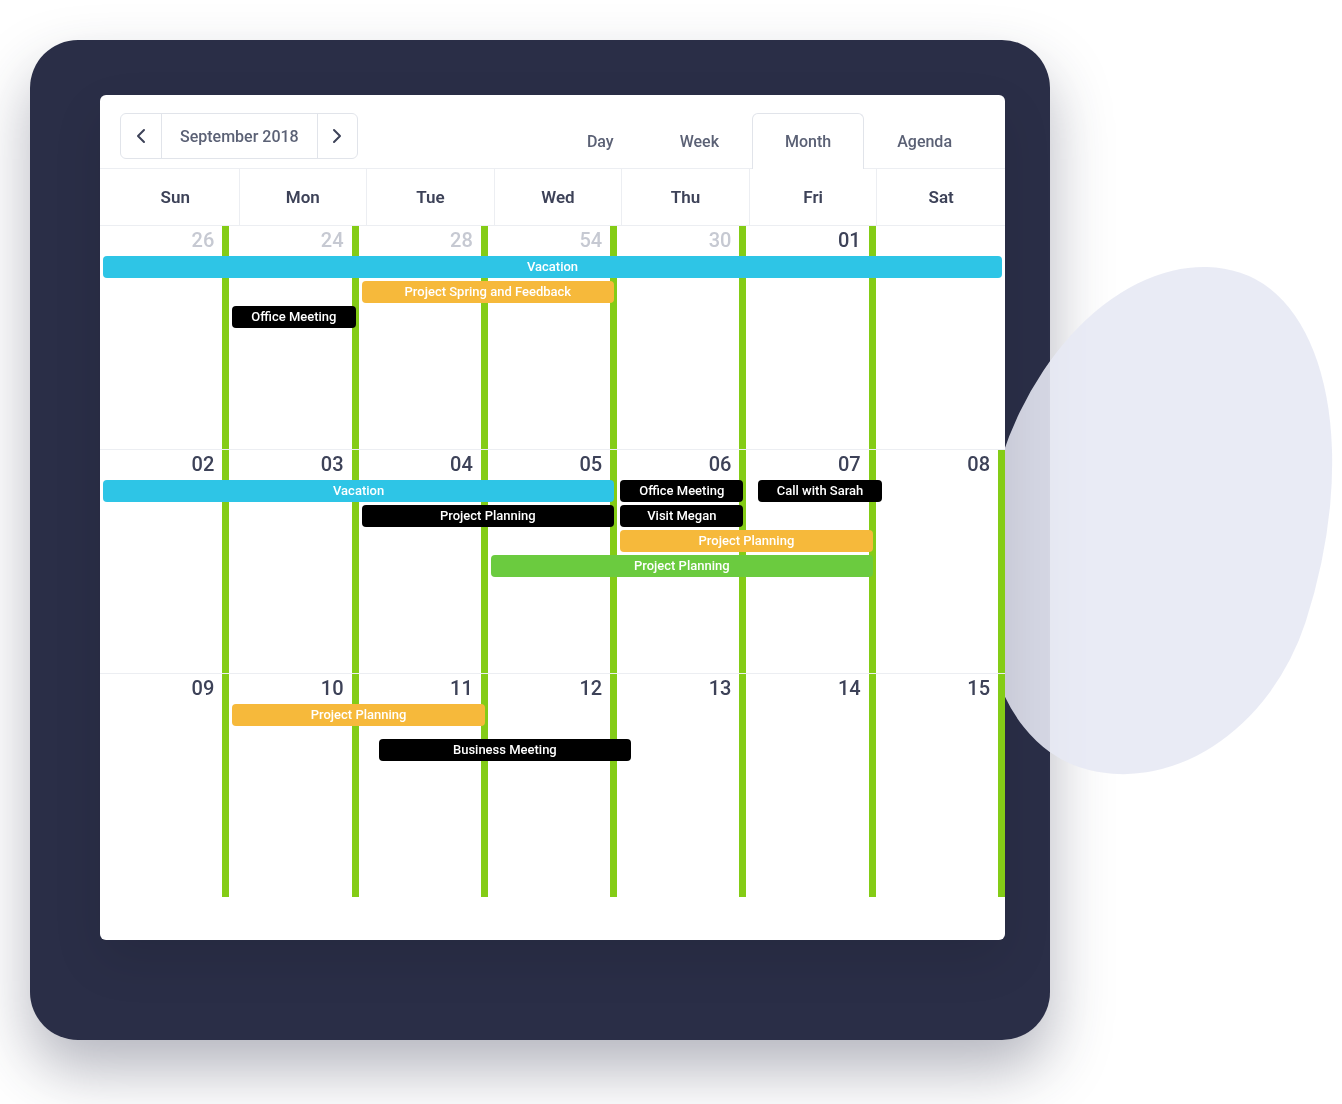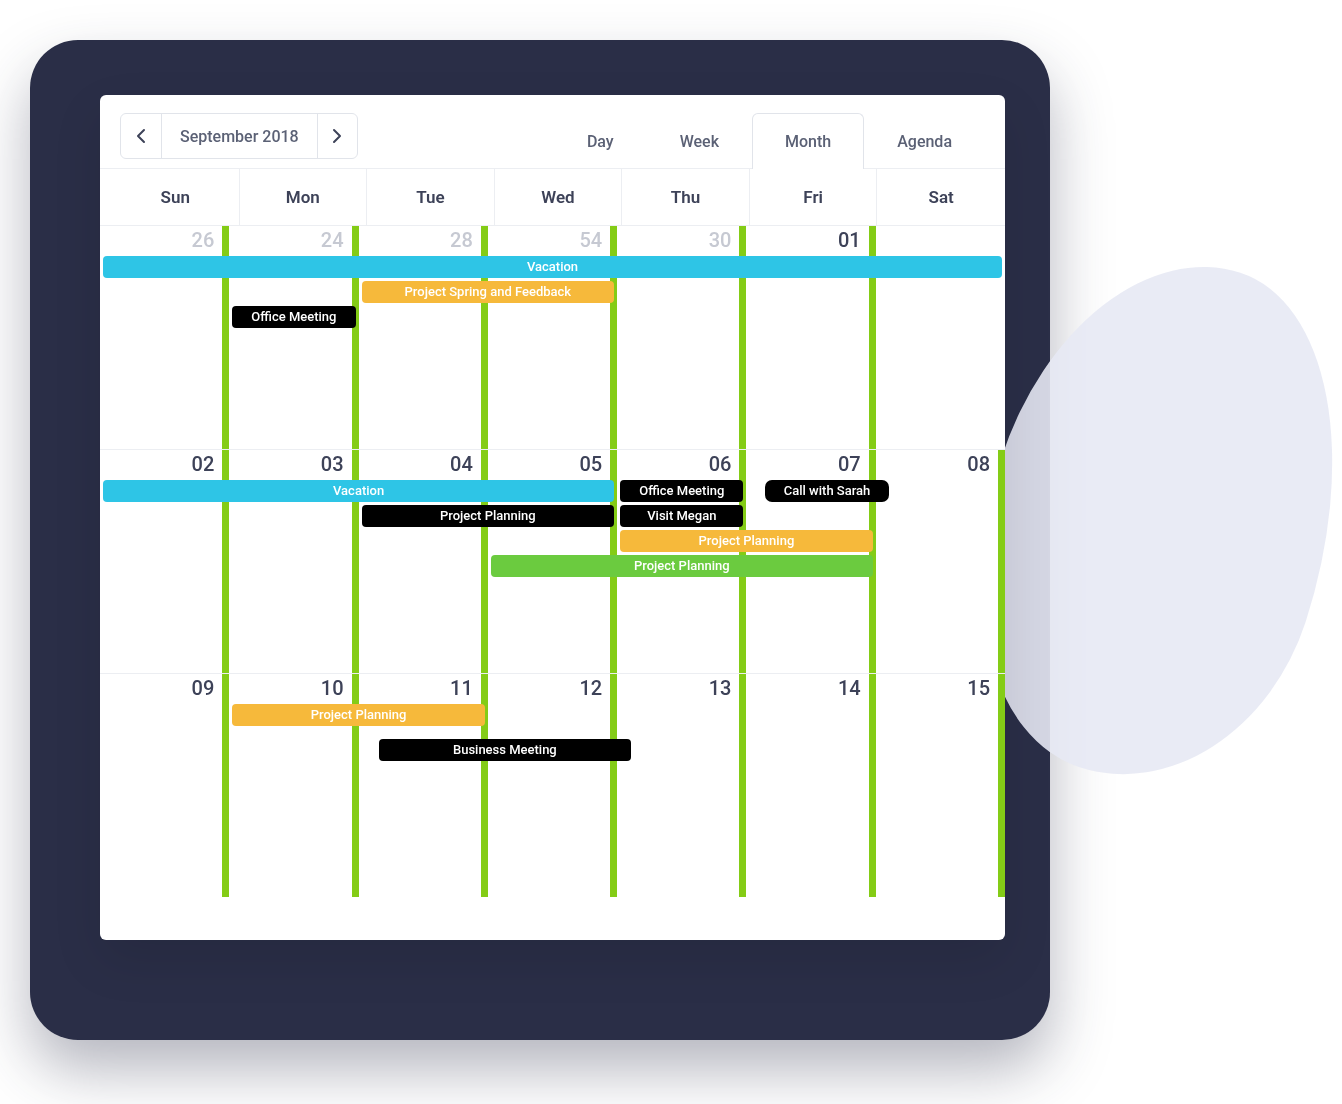--- a/index.html
+++ b/index.html
@@ -304,21 +304,21 @@
           <div class="day-cell">
             <div class="day-num">08</div>
           </div>
           <div class="events">
             <div class="event cyan" style="left: 0%; width: calc(57.1429% - 6px); top: 0px; margin-left: 3px;">
               <span>Vacation</span>
             </div>
             <div class="event purple" style="left: 57.1429%; width: calc(14.2857% - 6px); top: 0px; margin-left: 3px;">
               <span>Office Meeting</span>
             </div>
-            <div class="event purple" style="left: 71.4286%; width: calc(14.2857% - 6px); top: 0px; margin-left: 19px; border-radius: 7px;">
+            <div class="event purple" style="left: 71.4286%; width: calc(14.2857% - 6px); top: 0px; margin-left: 12px;">
               <span>Call with Sarah</span>
             </div>
             <div class="event purple" style="left: 28.5714%; width: calc(28.5714% - 6px); top: 25px; margin-left: 3px;">
               <span>Project Planning</span>
             </div>
             <div class="event purple" style="left: 57.1429%; width: calc(14.2857% - 6px); top: 25px; margin-left: 3px;">
               <span>Visit Megan</span>
             </div>
             <div class="event orange" style="left: 57.1429%; width: calc(28.5714% - 6px); top: 50px; margin-left: 3px;">
               <span>Project Planning</span>

